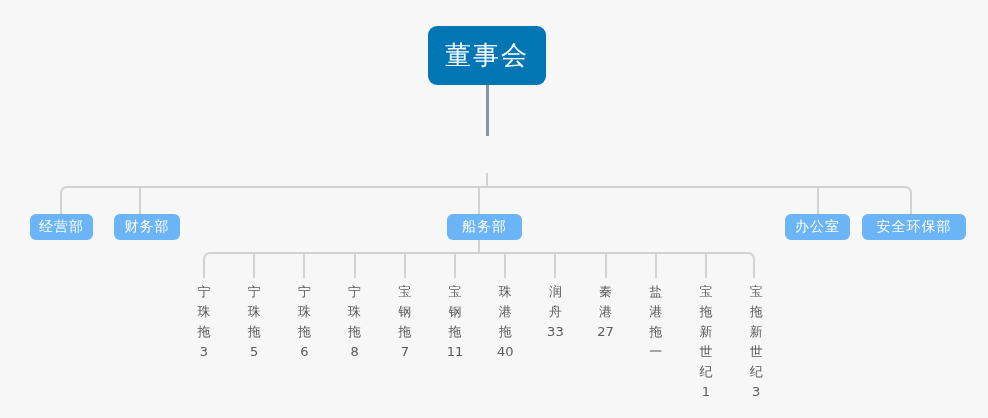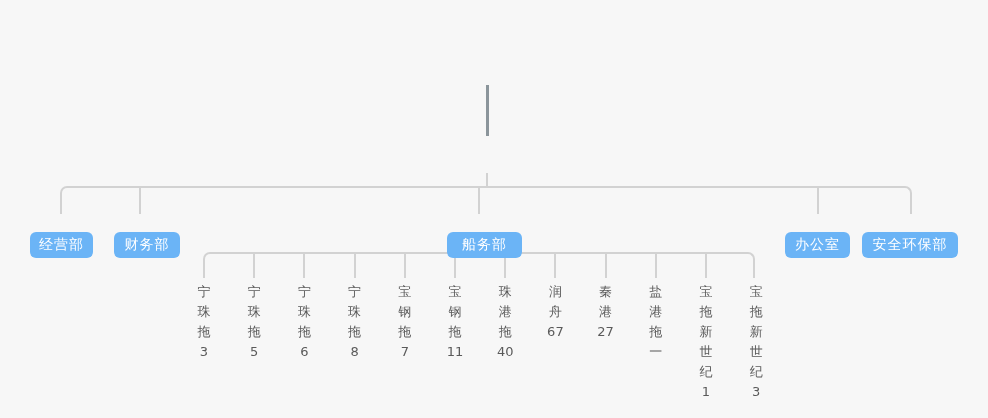--- a/index.html
+++ b/index.html
@@ -51,33 +51,33 @@
     top: 136px;
     width: 153px;
     height: 37px;
     background: #29abe4;
     border-radius: 8px;
     font-size: 18px;
     letter-spacing: 2px;
   }
 
   .node-dept {
-    top: 232px;
+    top: 214px;
     height: 26px;
     background: #6bb4f6;
     border-radius: 6px;
     font-size: 14px;
     letter-spacing: 1px;
   }
 
   .dept-jingying { left: 30px;  width: 63px; }
   .dept-caiwu    { left: 107px; width: 66px; margin-left: 7px; }
   .dept-chuanwu  { left: 447px; width: 75px; }
   .dept-bangong  { left: 785px; width: 65px; }
-  .dept-anquan   { left: 862px; width: 96px; }
+  .dept-anquan   { left: 862px; width: 104px; }
 
   
   .conn {
     position: absolute;
     z-index: 1;
   }
   .conn-v {
     width: 2px;
     background: #d2d2d2;
   }
@@ -117,20 +117,21 @@
   }
   .ship .ch {
     display: block;
   }
 </style>
 </head>
 <body>
 
 <div id="chart-root">
 
+  <div class="node node-root">董事会</div>
 
   <div class="conn conn-v-dark" style="left:486px; top:85px; height:51px;"></div>
 
 
   <div class="conn conn-v" style="left:486px; top:173px; height:14px;"></div>
 
   <div class="bus" style="left:60px; top:186px; width:852px; height:28px;"></div>
 
   <div class="drop" style="left:139px; top:186px; height:28px;"></div>
   <div class="drop" style="left:478px; top:186px; height:28px;"></div>
@@ -198,21 +199,21 @@
       </div>
       <div class="ship" title="珠港拖20" style="left: 492.2px;">
         <span class="ch">珠</span>
         <span class="ch">港</span>
         <span class="ch">拖</span>
         <span class="ch">40</span>
       </div>
       <div class="ship" title="润舟67" style="left: 542.4px;">
         <span class="ch">润</span>
         <span class="ch">舟</span>
-        <span class="ch">67</span>
+        <span class="ch">33</span>
       </div>
       <div class="ship" title="秦港27" style="left: 592.6px;">
         <span class="ch">秦</span>
         <span class="ch">港</span>
         <span class="ch">27</span>
       </div>
       <div class="ship" title="盐港拖一" style="left: 642.8px;">
         <span class="ch">盐</span>
         <span class="ch">港</span>
         <span class="ch">拖</span>

